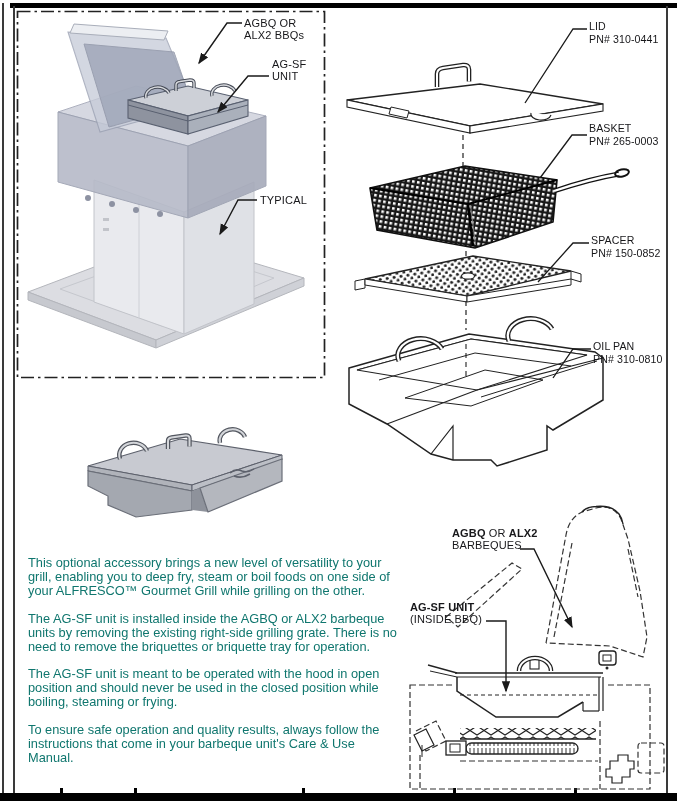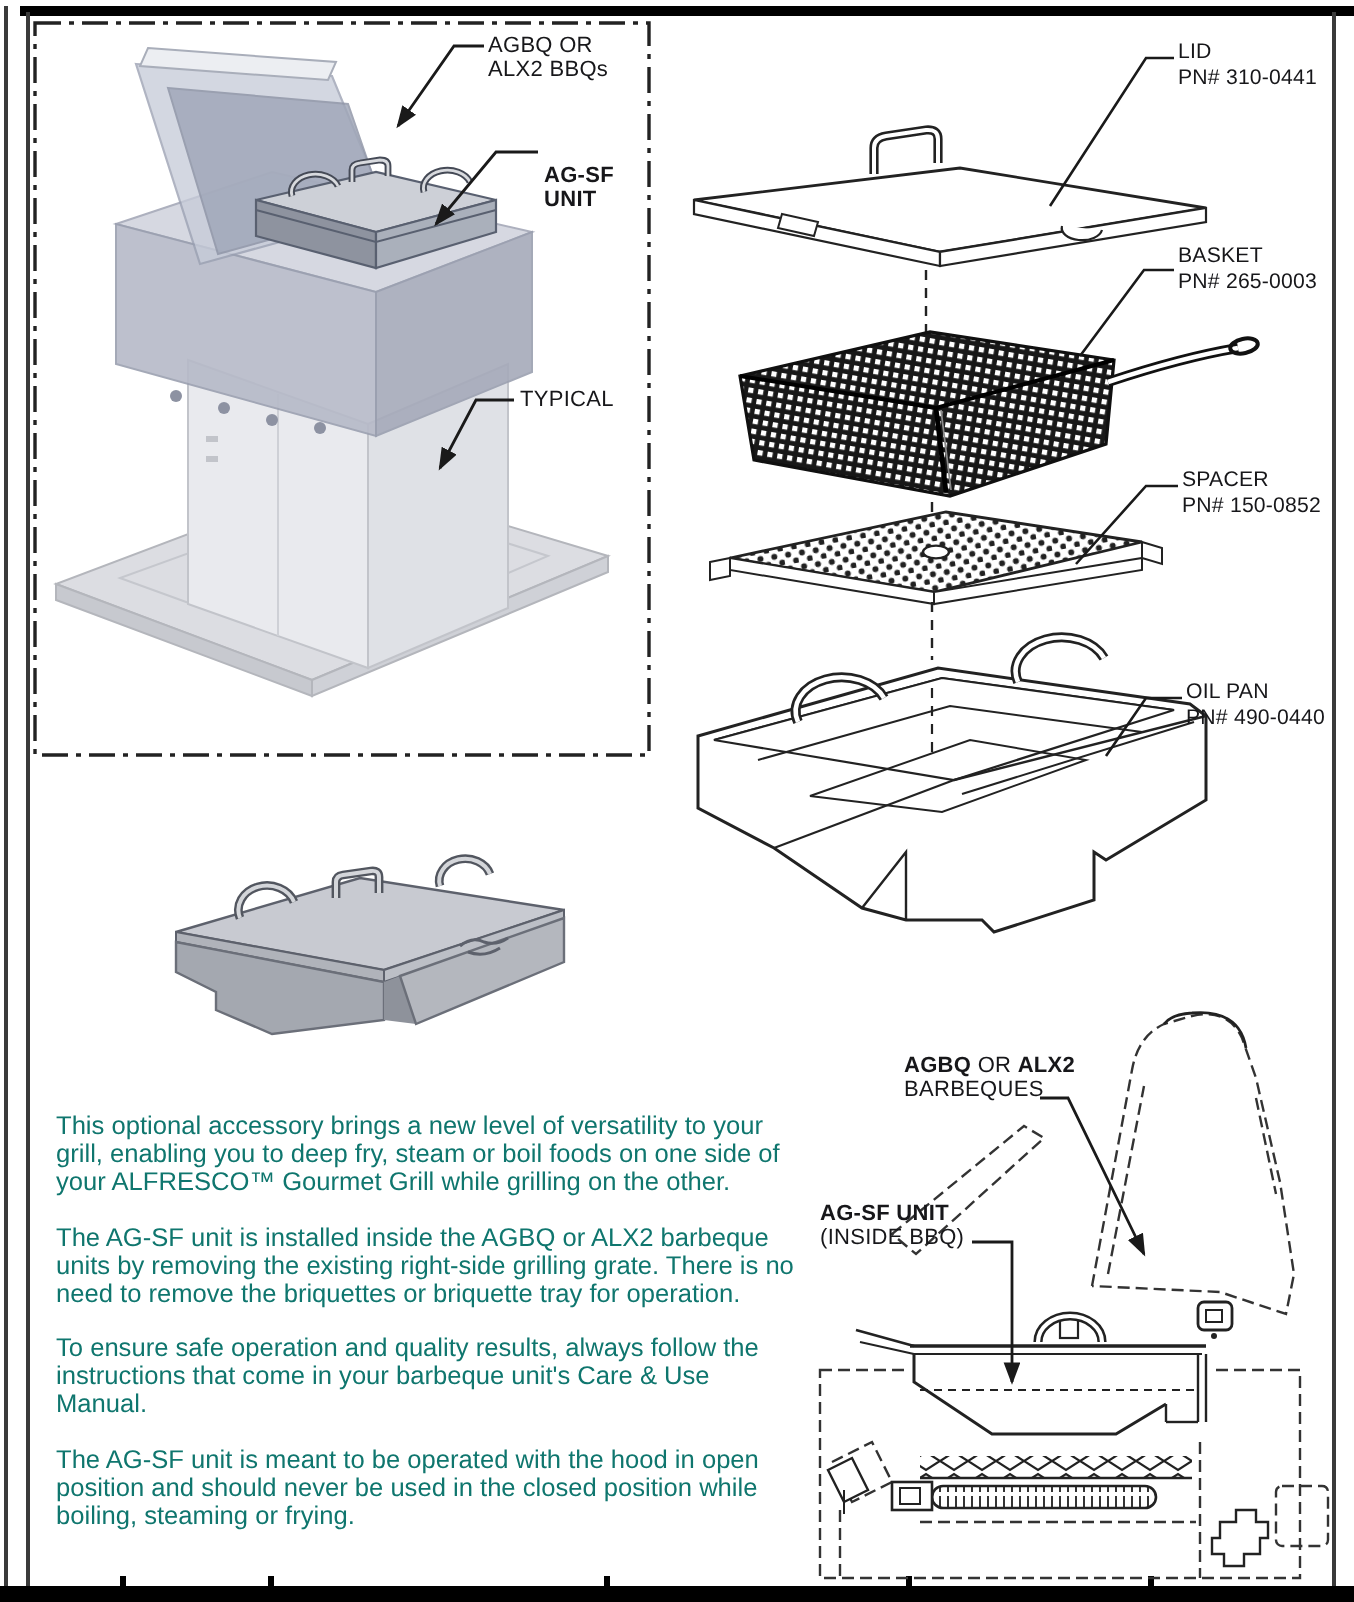--- a/index.html
+++ b/index.html
@@ -80,21 +80,21 @@
       <path d="M196,86 a12,9 0 0 1 23,-5" fill="none" stroke="#d8dade" stroke-width="1.4"></path>
 
       <path d="M226,13 h-15 L183,53" fill="none" stroke="#1a1a1a" stroke-width="1.4" marker-end="url(#arwA)"></path>
       <path d="M253,66 h-21 L202,102" fill="none" stroke="#1a1a1a" stroke-width="1.4" marker-end="url(#arwA)"></path>
       <path d="M241,190 h-19 L204,224" fill="none" stroke="#1a1a1a" stroke-width="1.4" marker-end="url(#arwA)"></path>
     </svg>
     <div class="abs callout" style="left:228px;top:7px;">
       <div>AGBQ OR</div>
       <div>ALX2 BBQs</div>
     </div>
-    <div class="abs callout b" style="left:256px;top:72px;font-weight:bold;">
+    <div class="abs callout b" style="left:256px;top:48px;font-weight:normal;">
       <div>AG-SF</div>
       <div>UNIT</div>
     </div>
     <div class="abs callout" style="left:244px;top:184px;">TYPICAL</div>
   </div>
 
   <div class="abs" style="left:335px;top:8px;width:338px;height:480px;">
     <svg width="338" height="480" viewBox="0 0 338 480" style="position:absolute;left:0;top:0;">
       <defs>
         <pattern id="mesh" width="5" height="5" patternUnits="userSpaceOnUse" patternTransform="rotate(10)">
@@ -162,21 +162,21 @@
     <div class="abs partlabel" style="left:254px;top:114px;">
       <div>BASKET</div>
       <div>PN# 265-0003</div>
     </div>
     <div class="abs partlabel" style="left:256px;top:226px;">
       <div>SPACER</div>
       <div>PN# 150-0852</div>
     </div>
     <div class="abs partlabel" style="left:258px;top:332px;">
       <div>OIL PAN</div>
-      <div>PN# 490-0440</div>
+      <div>PN# 310-0810</div>
     </div>
   </div>
 
   <svg class="abs" width="212" height="104" viewBox="0 0 212 104" style="left:80px;top:426px;">
     <polygon points="8,40 100,13 202,29 112,59" fill="#c8cad1" stroke="#5d616c" stroke-width="1.2"></polygon>
     <polygon points="8,40 8,45 112,65 112,59" fill="#b0b3ba" stroke="#5d616c" stroke-width="1"></polygon>
     <polygon points="112,59 112,65 202,34 202,29" fill="#bcbfc6" stroke="#5d616c" stroke-width="1"></polygon>
     <path d="M8,45 V60 L28,70 V79 L56,91 L112,84 V65 Z" fill="#a4a8b0" stroke="#6b6f79" stroke-width="1.2"></path>
     <polygon points="112,65 120,62 128,86 112,84" fill="#8e929b"></polygon>
     <polygon points="120,62 202,33 202,55 128,86" fill="#b4b7be" stroke="#6b6f79" stroke-width="1.2"></polygon>
@@ -185,22 +185,22 @@
     <path d="M88,23 v-8 q0,-3 3.5,-3.5 l14,-2 q4,-.5 4,3 v8" fill="none" stroke="#52565f" stroke-width="4.4"></path>
     <path d="M88,23 v-8 q0,-3 3.5,-3.5 l14,-2 q4,-.5 4,3 v8" fill="none" stroke="#d4d6da" stroke-width="2"></path>
     <path d="M140,17 a13,11 0 0 1 25,-6" fill="none" stroke="#52565f" stroke-width="4.4"></path>
     <path d="M140,17 a13,11 0 0 1 25,-6" fill="none" stroke="#d4d6da" stroke-width="2"></path>
     <path d="M150,47 q6,-5 12,-2 q6,2 12,-2 M154,50 q8,3 16,-2" fill="none" stroke="#5d616c" stroke-width="1.5"></path>
   </svg>
 
   <div class="abs bodytext" style="left:28px;top:556px;">
     <p>This optional accessory brings a new level of versatility to your grill, enabling you to deep fry, steam or boil foods on one side of your ALFRESCO™ Gourmet Grill while grilling on the other.</p>
     <p>The AG-SF unit is installed inside the AGBQ or ALX2 barbeque units by removing the existing right-side grilling grate. There is no need to remove the briquettes or briquette tray for operation.</p>
+    <p>The AG-SF unit is meant to be operated with the hood in open position and should never be used in the closed position while boiling, steaming or frying.</p>
     <p>To ensure safe operation and quality results, always follow the instructions that come in your barbeque unit's Care &amp; Use Manual.</p>
-    <p>The AG-SF unit is meant to be operated with the hood in open position and should never be used in the closed position while boiling, steaming or frying.</p>
   </div>
 
   <div class="abs" style="left:400px;top:505px;width:272px;height:290px;">
     <svg width="272" height="290" viewBox="0 0 272 290" style="position:absolute;left:0;top:0;">
       <defs>
         <marker id="arwC" markerWidth="9" markerHeight="8" refX="7" refY="3" orient="auto">
           <path d="M0,0 L8,3 L0,6 Z" fill="#1a1a1a"></path>
         </marker>
         <pattern id="briq" width="14" height="11" patternUnits="userSpaceOnUse">
           <rect width="14" height="11" fill="#fff"></rect>

